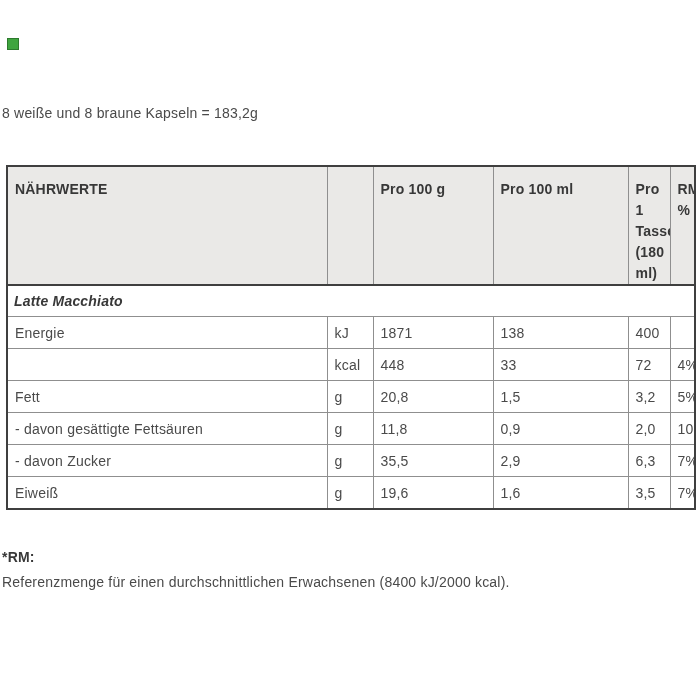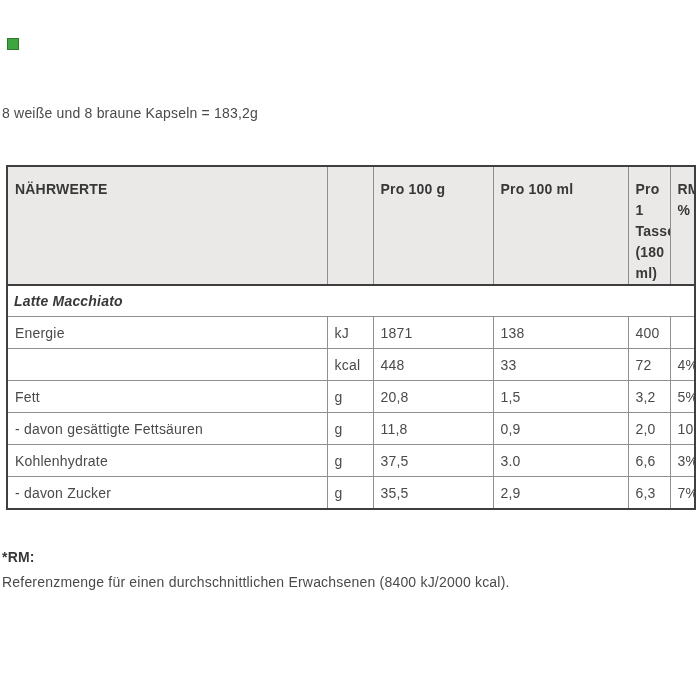--- a/index.html
+++ b/index.html
@@ -125,32 +125,32 @@
   </tr>
       <tr>
     <td class="col-name-cell">- davon gesättigte Fettsäuren</td>
     <td>g</td>
     <td>11,8</td>
     <td>0,9</td>
     <td>2,0</td>
     <td>10%</td>
   </tr>
       <tr>
-    <td class="col-name-cell">Kohlenhydrate</td>
-    <td>g</td>
-    <td>37,5</td>
-    <td>3.0</td>
-    <td>6,6</td>
-    <td>3%</td>
-  </tr>
-      <tr>
     <td class="col-name-cell">- davon Zucker</td>
     <td>g</td>
     <td>35,5</td>
     <td>2,9</td>
     <td>6,3</td>
+    <td>7%</td>
+  </tr>
+      <tr>
+    <td class="col-name-cell">Eiweiß</td>
+    <td>g</td>
+    <td>19,6</td>
+    <td>1,6</td>
+    <td>3,5</td>
     <td>7%</td>
   </tr>
     </tbody>
 </table>
 
 <div class="intro-note" style="top: 549px; font-weight: bold; color: #383838;">*RM:</div>
 <div class="intro-note" style="top: 574px;">Referenzmenge für einen durchschnittlichen Erwachsenen (8400 kJ/2000 kcal).</div>
 
 </body></html>

